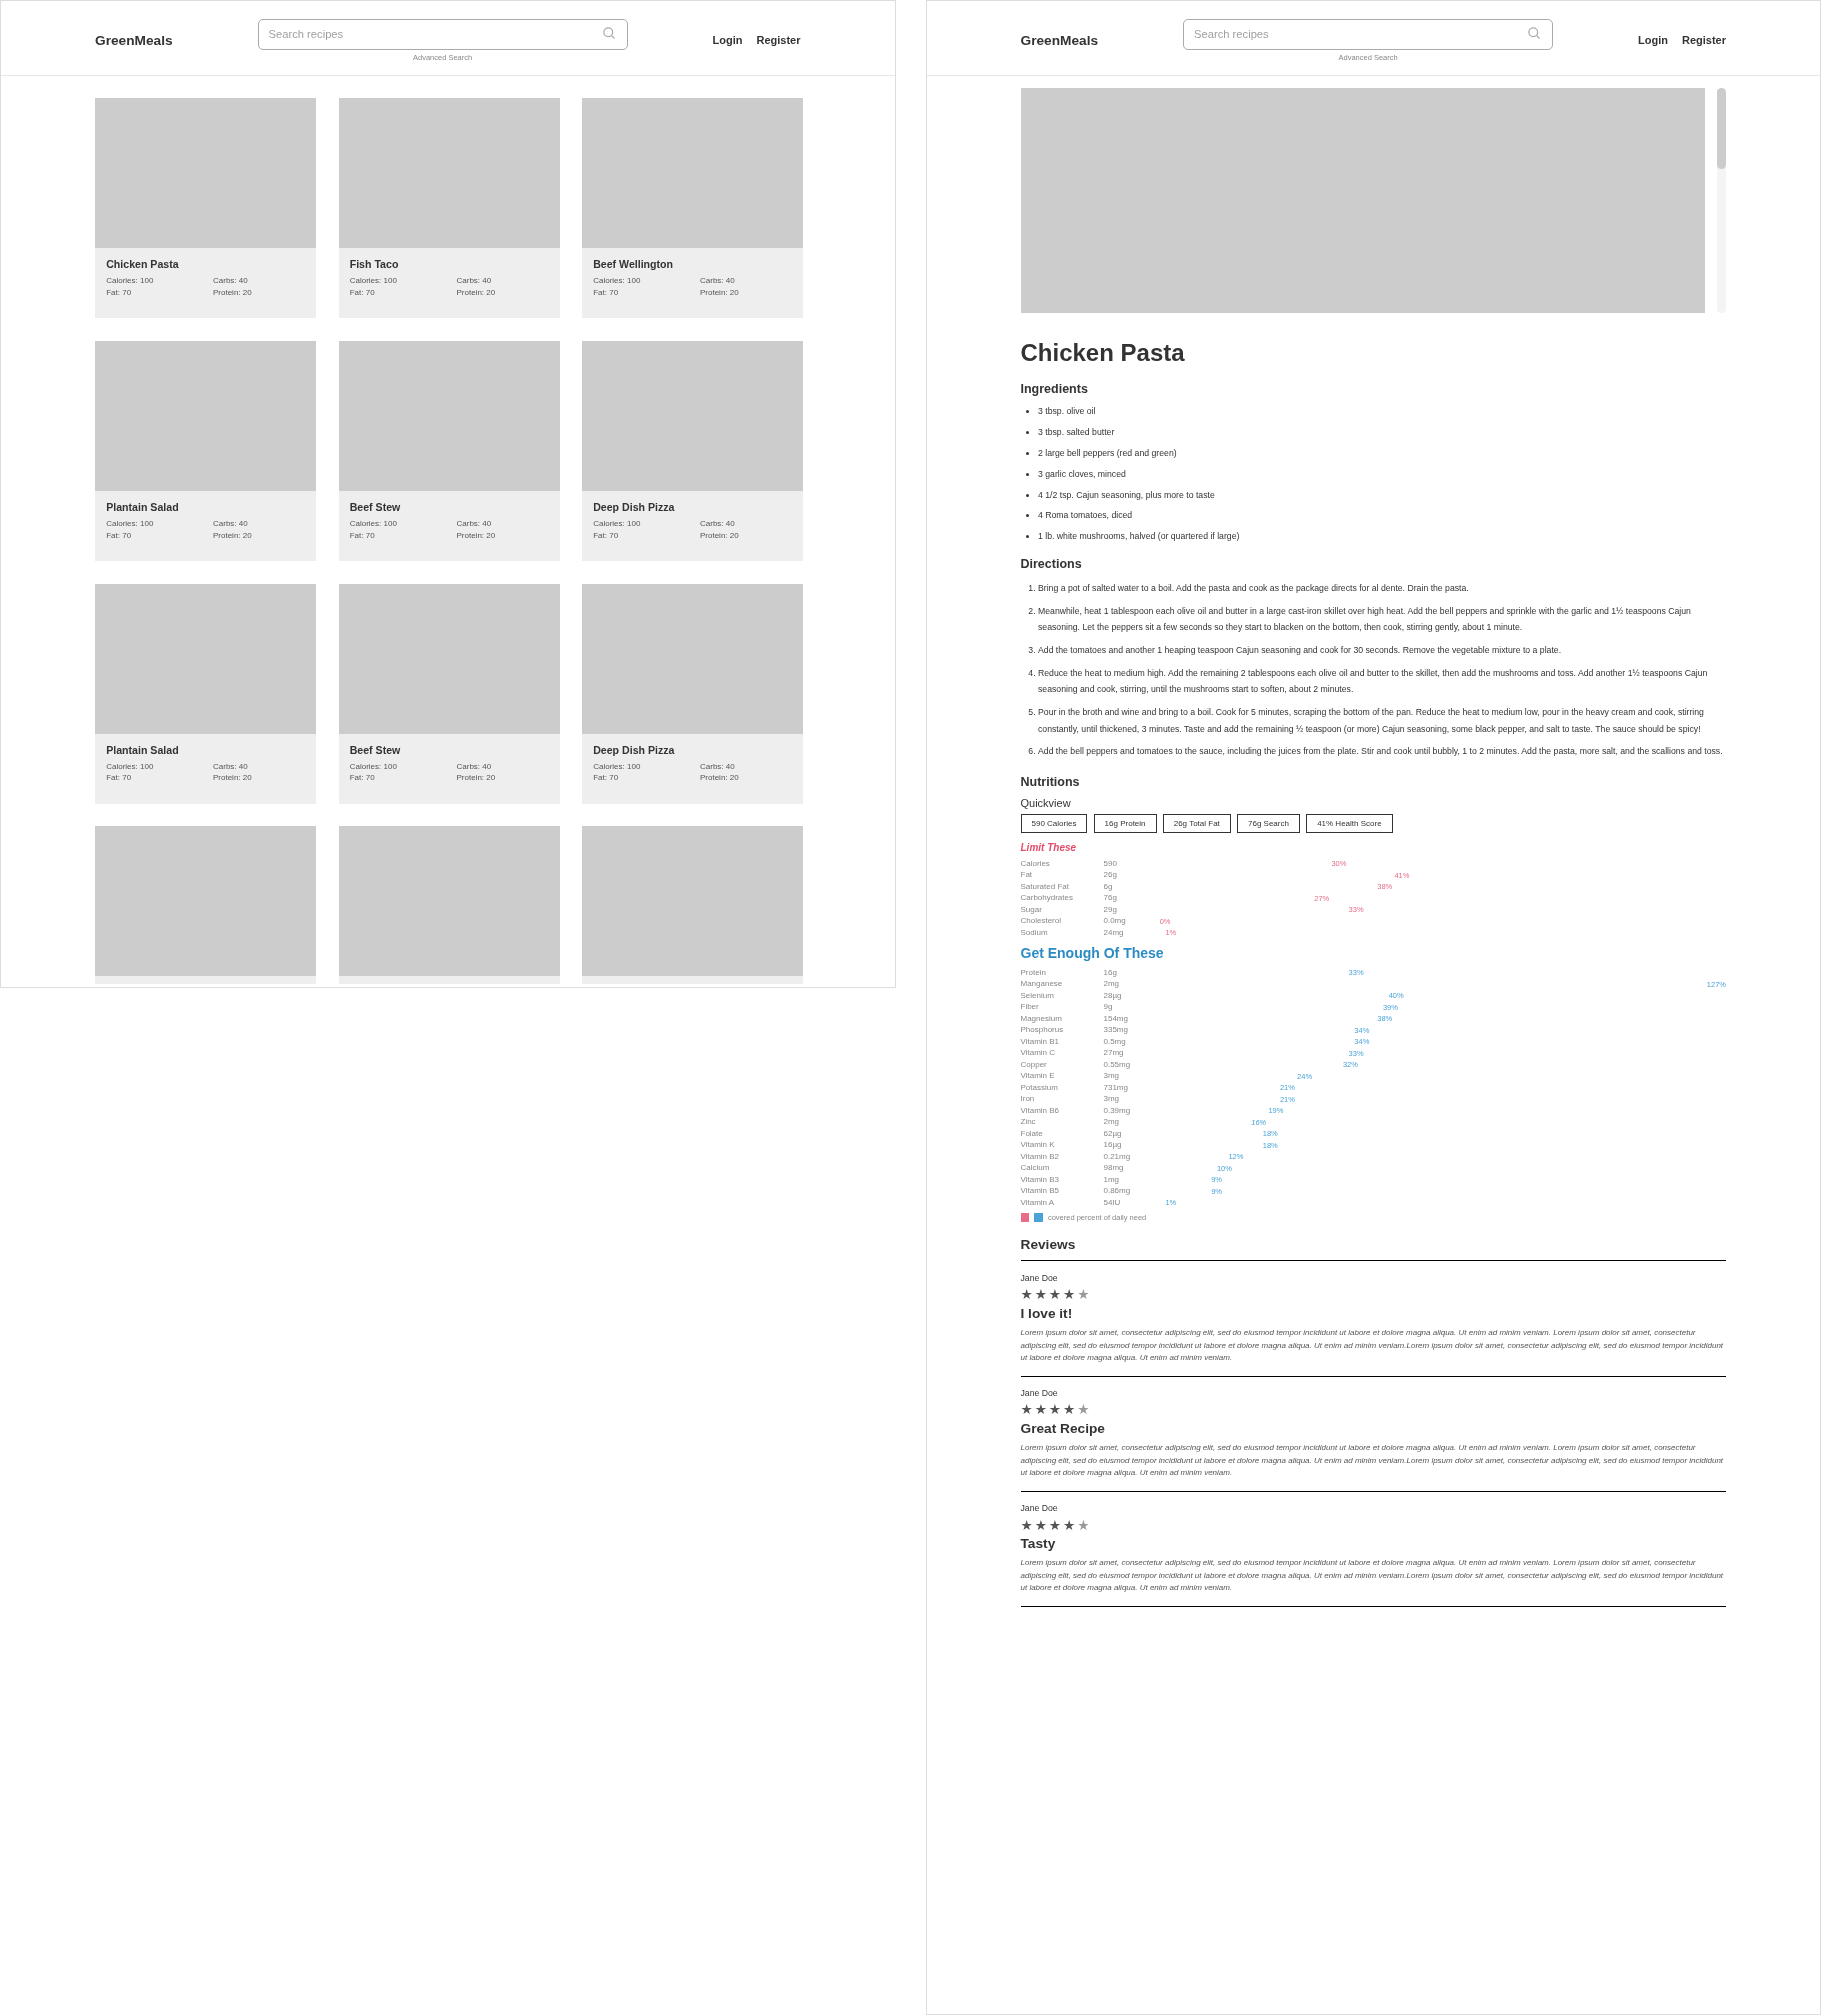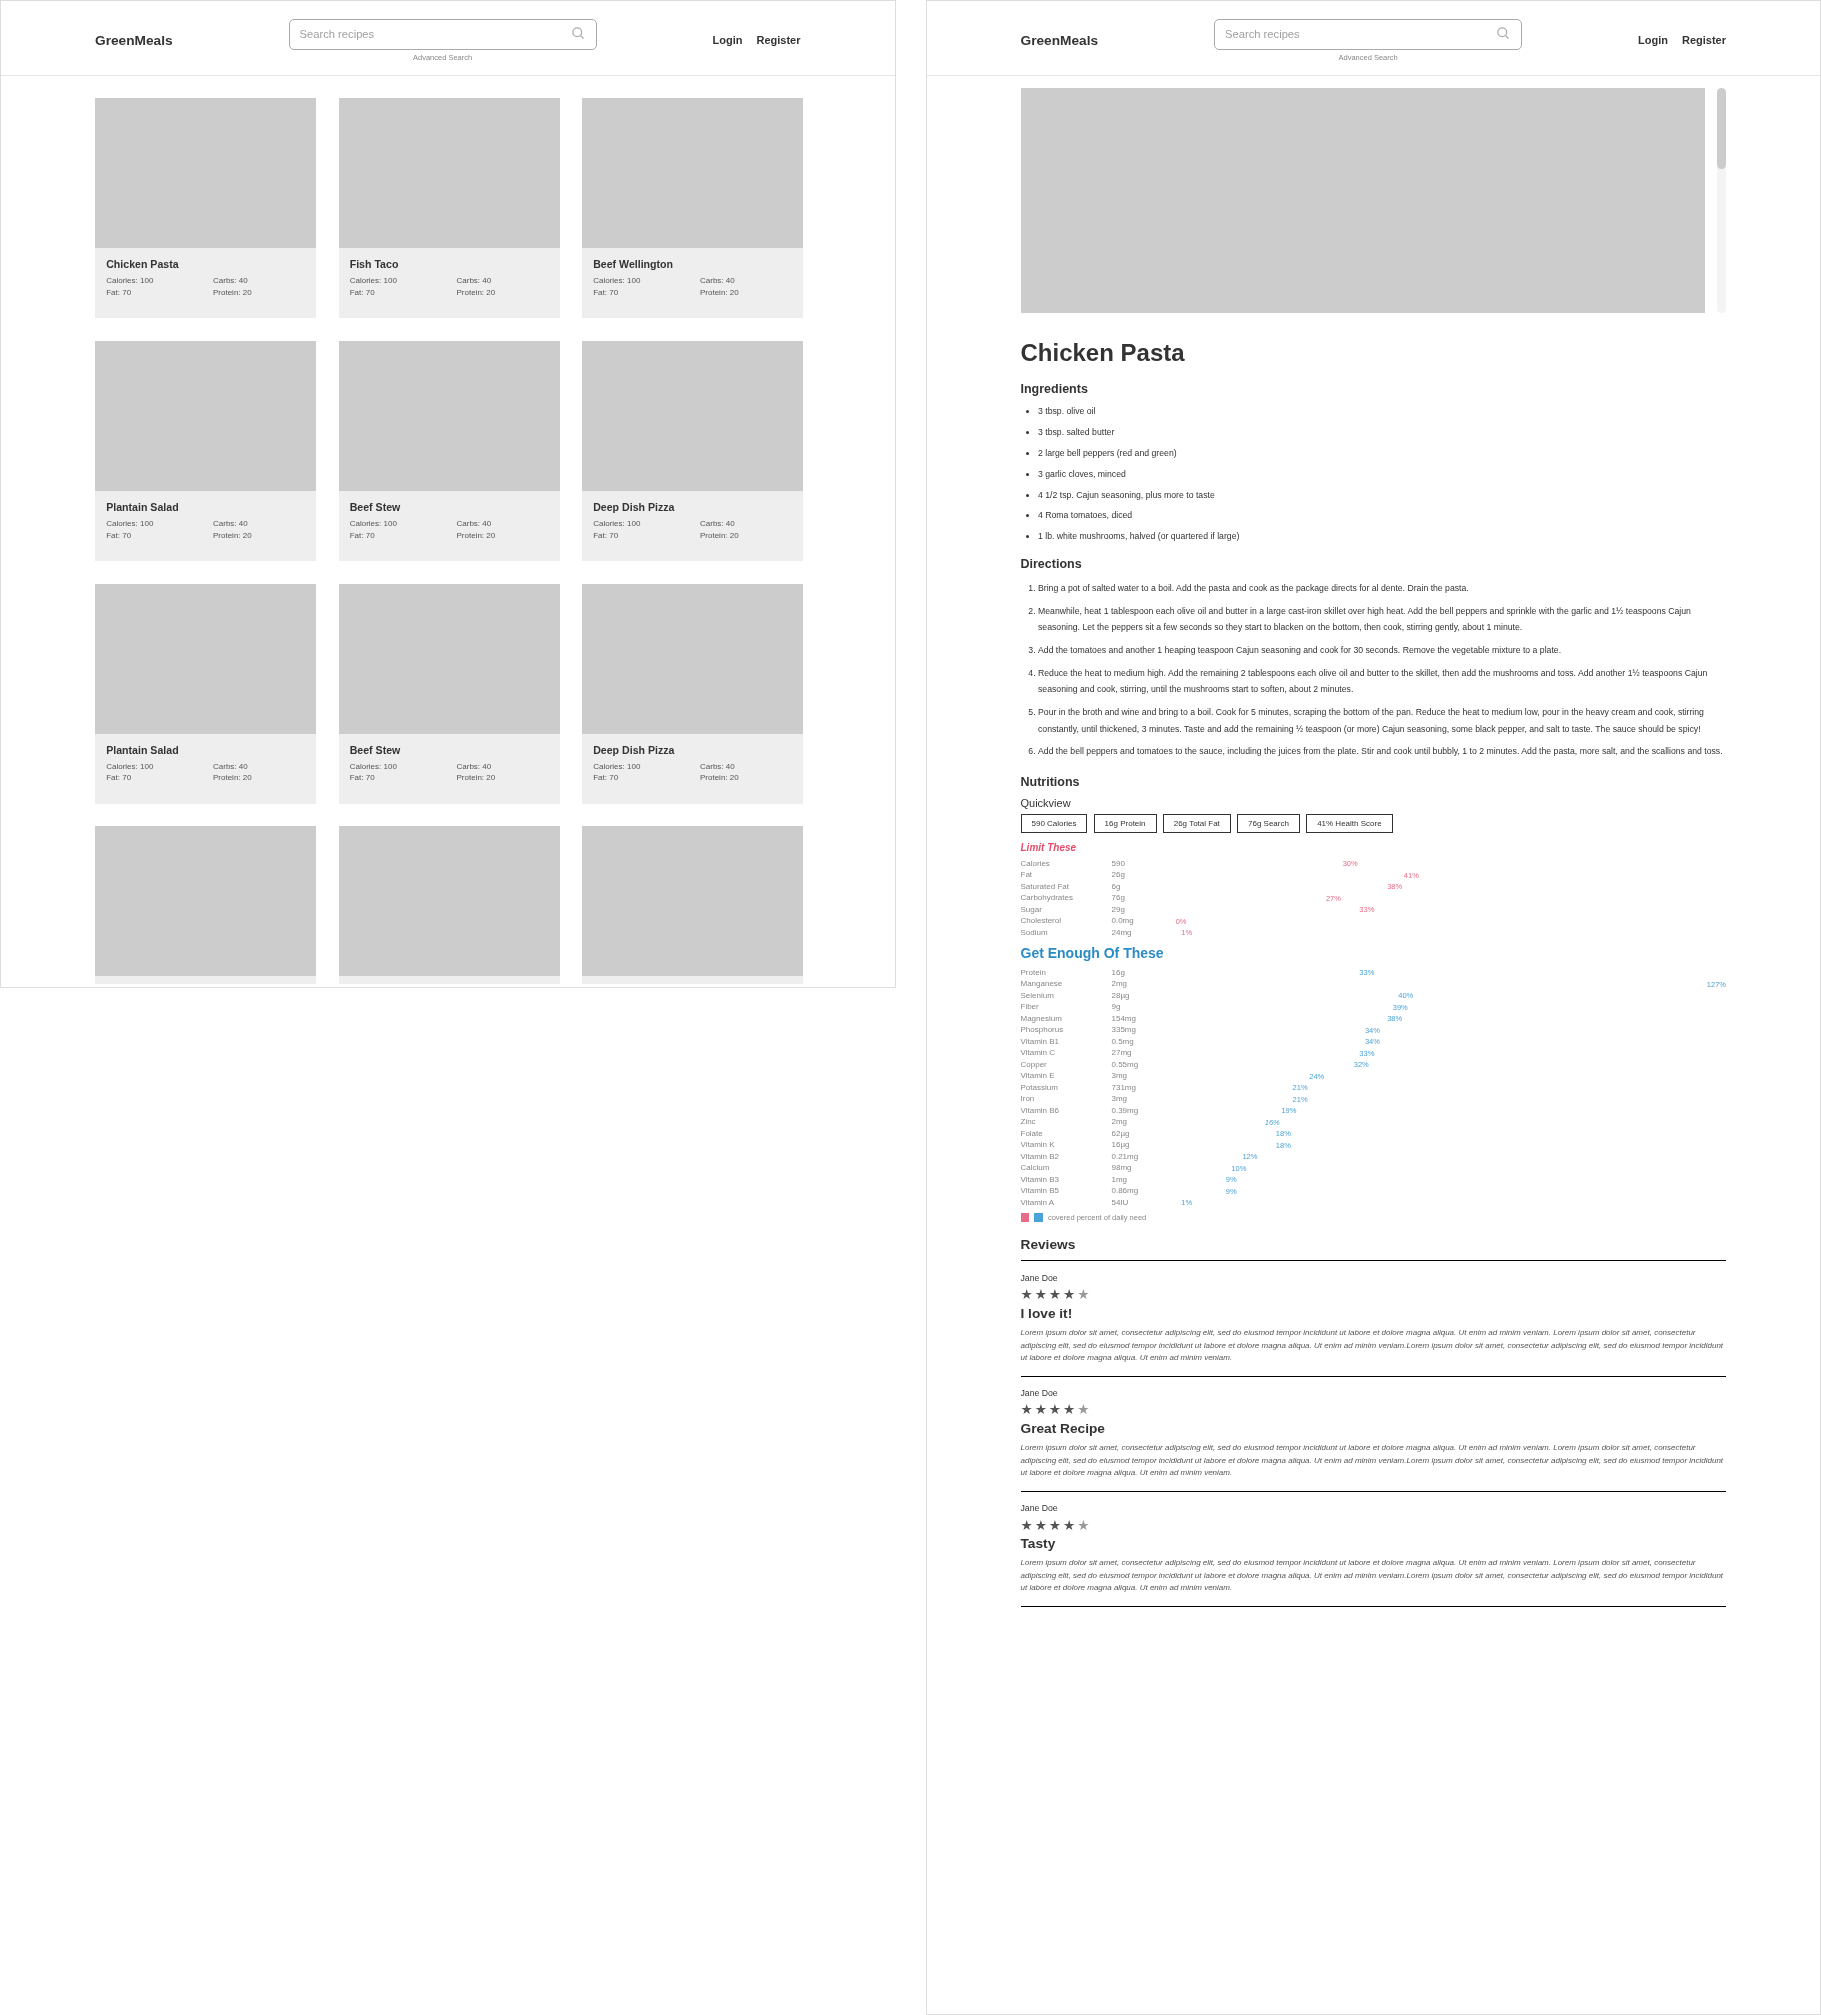--- a/index.html
+++ b/index.html
@@ -31,21 +31,21 @@
   header .brand {
     font-weight: bold;
     font-size: 13.7px;
   }
   .search-wrap {
     flex: 0 0 auto;
     margin: 0 auto;
     text-align: center;
   }
   .search-box {
-    width: 308px;
+    width: 370px;
     height: 31px;
     border: 0.9px solid #aaa;
     border-radius: 5px;
     display: flex;
     align-items: center;
     padding: 0 10px;
     margin: 0 auto;
   }
   .search-box input {
     border: none;
@@ -171,21 +171,21 @@
 
   .nutri-section-title.red { color: #e54b6b; font-size: 10px; font-style: italic; margin: 6.2px 0; font-weight:bold;}
   .nutri-section-title.blue { color: #2b8cc4; font-size: 14px; margin: 8.7px 0 6.2px 0; font-weight:bold;}
 
   .nutri-rows {}
   .nutri-row {
     display: flex;
     align-items: center;
     font-size: 8px;
     color: #888;
-    gap: 16px;
+    gap: 8px;
     margin-bottom: 2.5px;
     justify-content: space-between;
   }
   .nutri-row .name { width: 75px; flex-shrink:0; }
   .nutri-row .amt { width: 42px; flex-shrink:0; }
   .nutri-row .bar-track { flex: 1; height: 8px; position: relative; }
   .nutri-row .bar {
     height: 100%;
     border-radius: 1.2px;
   }

